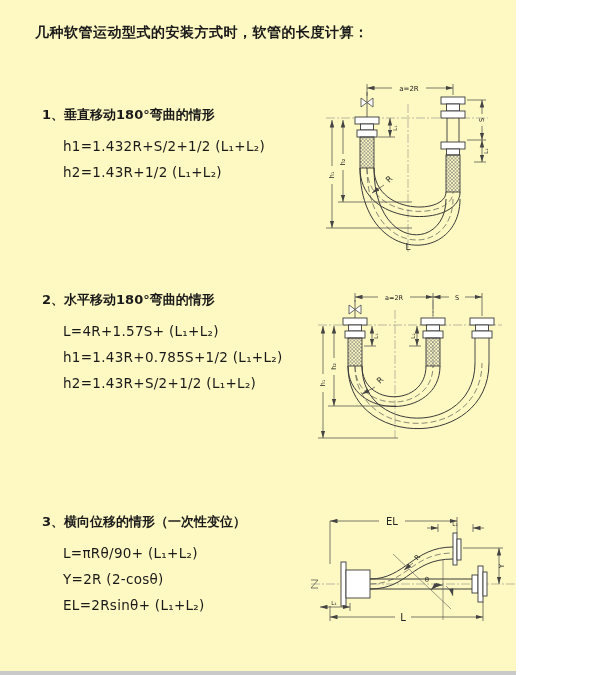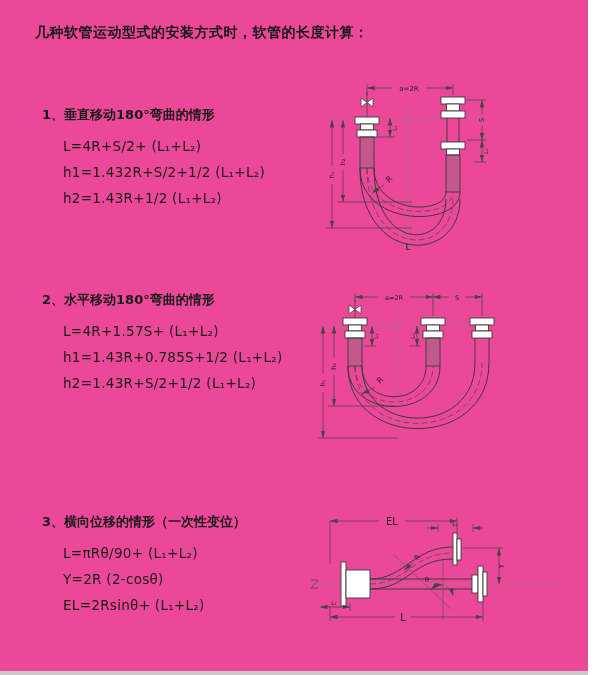--- a/index.html
+++ b/index.html
@@ -1,35 +1,34 @@
 <!DOCTYPE html>
 <html><head>
 <meta charset="utf-8">
 <style>
   html,body{margin:0;padding:0;background:#ffffff;}
   body{width:600px;height:675px;font-family:"DejaVu Sans","Liberation Sans",sans-serif;color:#1a1a1a;}
-  .page{position:relative;width:588px;height:675px;background:#ec4899;overflow:hidden;}
+  .page{position:relative;width:516px;height:675px;background:#fef9c3;overflow:hidden;}
   .doc-title{position:absolute;left:35px;top:24px;font-size:14px;font-weight:700;letter-spacing:.5px;white-space:nowrap;}
   .sec{position:absolute;left:42px;}
   .sec-heading{font-size:13px;font-weight:600;margin-bottom:9px;white-space:nowrap;}
   .formula{font-size:13.5px;line-height:26px;margin-left:21px;letter-spacing:.3px;white-space:nowrap;}
   svg.diag{position:absolute;overflow:visible;}
   svg.diag text{fill:#222;font-family:"DejaVu Sans",sans-serif;}
   .bottom-edge{position:absolute;left:0;bottom:0;width:600px;height:4px;background:#c9c9c9;}
 </style>
 </head>
 <body>
 
 <div class="page">
 
   <div class="doc-title">几种软管运动型式的安装方式时，软管的长度计算：</div>
 
   <section class="sec" style="top:106px">
     <div class="sec-heading">1、垂直移动180°弯曲的情形</div>
-    <div class="formula">L=4R+S/2+ (L₁+L₂)</div>
     <div class="formula">h1=1.432R+S/2+1/2 (L₁+L₂)</div>
     <div class="formula">h2=1.43R+1/2 (L₁+L₂)</div>
   </section>
 
   <svg class="diag" style="left:312px;top:78px" width="282" height="182" viewBox="0 0 282 182">
     <defs>
       <marker id="d1s" markerWidth="9" markerHeight="6" refX="0.5" refY="2.25" orient="auto" markerUnits="userSpaceOnUse">
           <path d="M8,0 L0.5,2.25 L8,4.5 Z" fill="#444"></path>
         </marker>
       <marker id="d1e" markerWidth="9" markerHeight="6" refX="7.5" refY="2.25" orient="auto" markerUnits="userSpaceOnUse">

